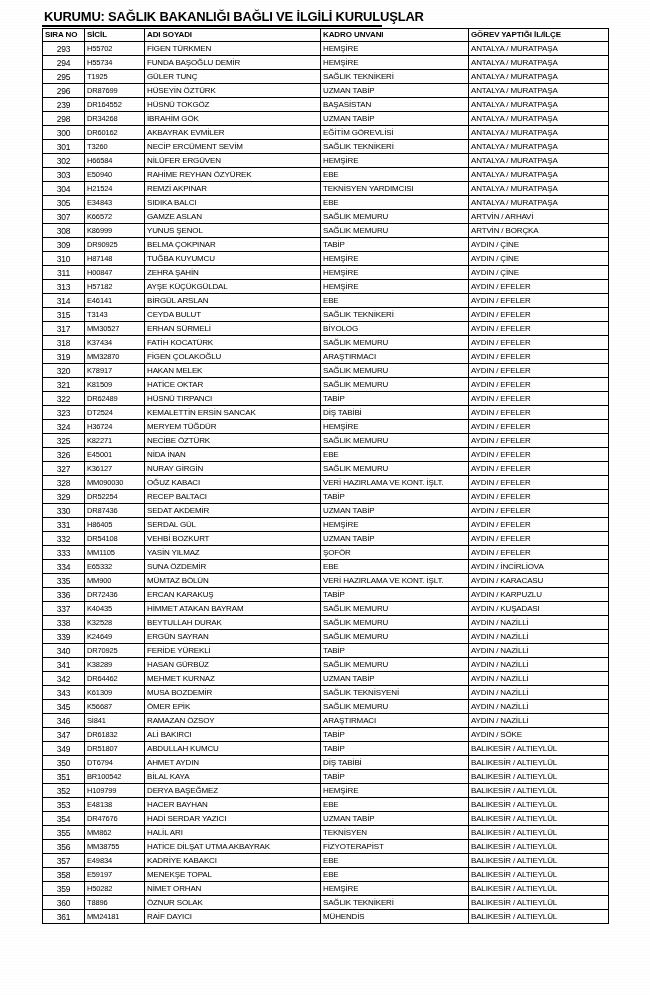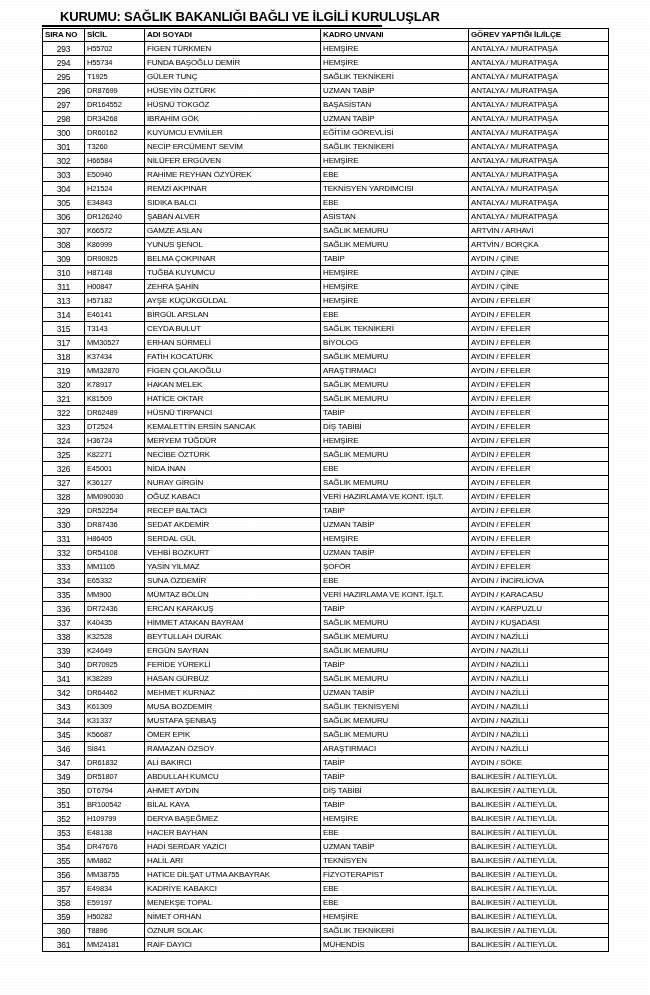--- a/index.html
+++ b/index.html
@@ -17,21 +17,21 @@
   }
   #page {
     position: relative;
     width: 650px;
     height: 995px;
     background: #ffffff;
     overflow: hidden;
   }
   #doc-title {
     position: absolute;
-    left: 60px;
+    left: 44px;
     top: 9px;
     font-size: 13px;
     font-weight: bold;
     letter-spacing: -0.2px;
     white-space: nowrap;
   }
   #title-rule {
     position: absolute;
     left: 42px;
     top: 25px;
@@ -145,37 +145,37 @@
           <td class="gorev">ANTALYA / MURATPAŞA</td>
         </tr>
         <tr>
           <td class="sira">296</td>
           <td class="sicil">DR87699</td>
           <td class="ad">HÜSEYİN ÖZTÜRK</td>
           <td class="kadro">UZMAN TABİP</td>
           <td class="gorev">ANTALYA / MURATPAŞA</td>
         </tr>
         <tr>
-          <td class="sira">297</td>
+          <td class="sira">239</td>
           <td class="sicil">DR164552</td>
           <td class="ad">HÜSNÜ TOKGÖZ</td>
           <td class="kadro">BAŞASİSTAN</td>
           <td class="gorev">ANTALYA / MURATPAŞA</td>
         </tr>
         <tr>
           <td class="sira">298</td>
           <td class="sicil">DR34268</td>
           <td class="ad">İBRAHİM GÖK</td>
           <td class="kadro">UZMAN TABİP</td>
           <td class="gorev">ANTALYA / MURATPAŞA</td>
         </tr>
         <tr>
           <td class="sira">300</td>
           <td class="sicil">DR60162</td>
-          <td class="ad">KUYUMCU EVMİLER</td>
+          <td class="ad">AKBAYRAK EVMİLER</td>
           <td class="kadro">EĞİTİM GÖREVLİSİ</td>
           <td class="gorev">ANTALYA / MURATPAŞA</td>
         </tr>
         <tr>
           <td class="sira">301</td>
           <td class="sicil">T3260</td>
           <td class="ad">NECİP ERCÜMENT SEVİM</td>
           <td class="kadro">SAĞLIK TEKNİKERİ</td>
           <td class="gorev">ANTALYA / MURATPAŞA</td>
         </tr>
@@ -198,27 +198,20 @@
           <td class="sicil">H21524</td>
           <td class="ad">REMZİ AKPINAR</td>
           <td class="kadro">TEKNİSYEN YARDIMCISI</td>
           <td class="gorev">ANTALYA / MURATPAŞA</td>
         </tr>
         <tr>
           <td class="sira">305</td>
           <td class="sicil">E34843</td>
           <td class="ad">SIDIKA BALCI</td>
           <td class="kadro">EBE</td>
-          <td class="gorev">ANTALYA / MURATPAŞA</td>
-        </tr>
-        <tr>
-          <td class="sira">306</td>
-          <td class="sicil">DR126240</td>
-          <td class="ad">ŞABAN ALVER</td>
-          <td class="kadro">ASİSTAN</td>
           <td class="gorev">ANTALYA / MURATPAŞA</td>
         </tr>
         <tr>
           <td class="sira">307</td>
           <td class="sicil">K66572</td>
           <td class="ad">GAMZE ASLAN</td>
           <td class="kadro">SAĞLIK MEMURU</td>
           <td class="gorev">ARTVİN / ARHAVİ</td>
         </tr>
         <tr>
@@ -450,27 +443,20 @@
           <td class="sicil">DR64462</td>
           <td class="ad">MEHMET KURNAZ</td>
           <td class="kadro">UZMAN TABİP</td>
           <td class="gorev">AYDIN / NAZİLLİ</td>
         </tr>
         <tr>
           <td class="sira">343</td>
           <td class="sicil">K61309</td>
           <td class="ad">MUSA BOZDEMİR</td>
           <td class="kadro">SAĞLIK TEKNİSYENİ</td>
-          <td class="gorev">AYDIN / NAZİLLİ</td>
-        </tr>
-        <tr>
-          <td class="sira">344</td>
-          <td class="sicil">K31337</td>
-          <td class="ad">MUSTAFA ŞENBAŞ</td>
-          <td class="kadro">SAĞLIK MEMURU</td>
           <td class="gorev">AYDIN / NAZİLLİ</td>
         </tr>
         <tr>
           <td class="sira">345</td>
           <td class="sicil">K56687</td>
           <td class="ad">ÖMER EPİK</td>
           <td class="kadro">SAĞLIK MEMURU</td>
           <td class="gorev">AYDIN / NAZİLLİ</td>
         </tr>
         <tr>

